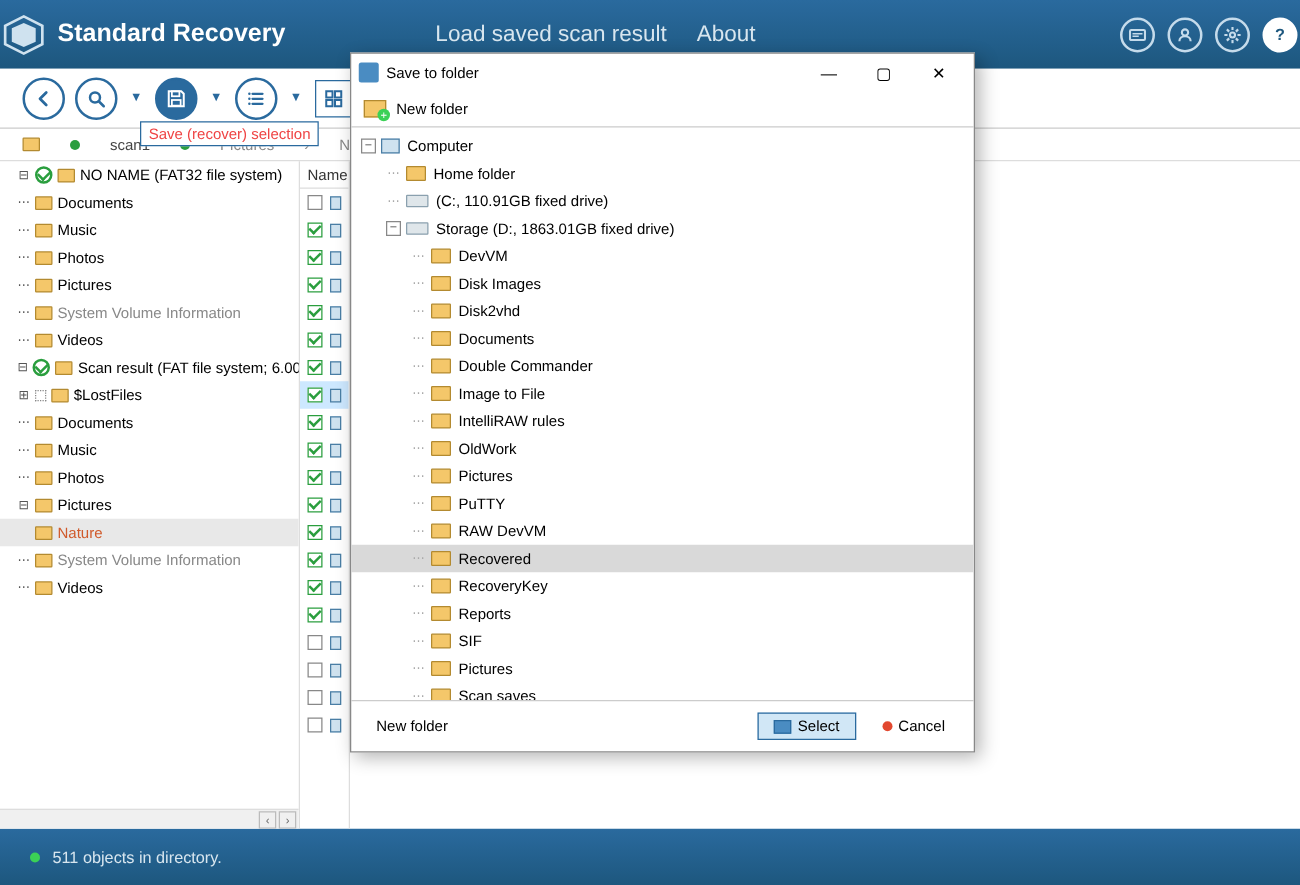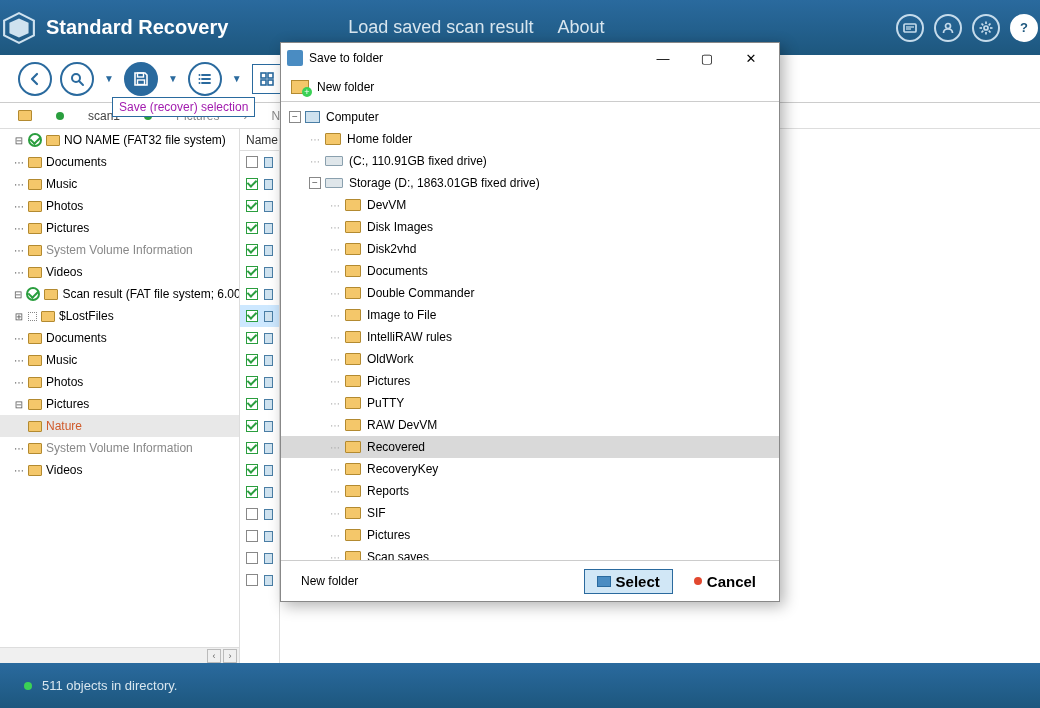--- a/index.html
+++ b/index.html
@@ -13,21 +13,21 @@
 .topbar .right-icons { margin-left: auto; display: flex; gap: 10px; }
 .ticon { width: 28px; height: 28px; border: 2px solid #c5dbeb; border-radius: 50%; display: flex; align-items: center; justify-content: center; color:#c5dbeb; font-size:13px; font-weight:bold; cursor:pointer;}
 .ticon.h { background:#fff; color:#1d577e; border-color:#fff;}
 
 .toolbar { height: 48px; background:#fff; border-bottom:1px solid #ccc; display:flex; align-items:center; padding:0 18px; gap:8px; position:relative;}
 .tbtn { width:34px; height:34px; border:2px solid #2a6a9e; border-radius:50%; display:flex; align-items:center; justify-content:center; color:#2a6a9e; cursor:pointer; background:#fff; }
 .tbtn.filled { background:#2a6a9e; color:#fff;}
 .dd-arrow { color:#2a6a9e; font-size:10px; cursor:pointer; padding:6px 2px;}
 .tbtn svg, .vbtn svg { width:16px; height:16px; display:block; }
 .vbtn { width:30px; height:30px; border:1px solid #2a6a9e; display:flex; align-items:center; justify-content:center; color:#2a6a9e; cursor:pointer; }
-.tooltip { position:absolute; left:112px; top:42px; background:#fff; border:1px solid #2a6a9e; color:#a21caf; font-size:12px; padding:2px 6px; z-index:8; white-space:nowrap;}
+.tooltip { position:absolute; left:112px; top:42px; background:#fff; border:1px solid #2a6a9e; color:#ef4444; font-size:12px; padding:2px 6px; z-index:8; white-space:nowrap;}
 
 .breadcrumb { height:26px; background:#fff; border-bottom:1px solid #ddd; display:flex; align-items:center; padding:0 18px; font-size:12px; gap:24px; color:#444;}
 .breadcrumb .dot{ width:8px; height:8px; border-radius:50%; display:inline-block;}
 .breadcrumb .g{ background:#2a9e3e;}
 
 .content { display:flex; height: calc(100% - 55px - 48px - 26px - 45px); }
 .left-pane { width:240px; border-right:1px solid #ddd; overflow:hidden; position:relative; font-size:12px;}
 .left-pane .row { display:flex; align-items:center; height:22px; padding:0 4px 0 14px; gap:4px; cursor:pointer; white-space:nowrap;}
 .left-pane .row .exp { width:10px; text-align:center; color:#555; font-size:10px;}
 .left-pane .row .fold { width:14px; height:11px; background:#f4c76a; border:1px solid #b38a30; border-radius:1px; flex-shrink:0;}
@@ -72,21 +72,21 @@
 .dialog .trow{ display:flex; align-items:center; height:22px; white-space:nowrap; cursor:pointer;}
 .dialog .trow .texp{ width:12px; height:12px; border:1px solid #888; font-size:10px; line-height:10px; text-align:center; color:#555; margin-right:4px; flex-shrink:0;}
 .dialog .trow .tdash{ width:12px; color:#aaa; text-align:center; margin-right:4px; font-size:10px; flex-shrink:0;}
 .dialog .trow .ficon{ width:16px; height:12px; background:#f4c76a; border:1px solid #b38a30; border-radius:1px; margin-right:6px; flex-shrink:0;}
 .dialog .trow .dicon{ width:18px; height:10px; background:#dfe6ea; border:1px solid #8aa0ae; border-radius:1px; margin-right:6px; flex-shrink:0;}
 .dialog .trow .comp{ width:15px; height:12px; border:1px solid #4a7ea5; background:#cfe2ef; margin-right:6px; flex-shrink:0;}
 .dialog .trow.sel{ background:#d9d9d9;}
 .dialog .pathrow{ height:24px; border-bottom:1px solid #ccc; padding:0 6px; display:flex; align-items:center;}
 .dialog .footer{ height:40px; display:flex; align-items:center; padding:0 10px; gap:10px;}
 .dialog .footer .right{ margin-left:auto; display:flex; gap:8px;}
-.dialog .btn{ display:flex; align-items:center; gap:5px; padding:3px 12px; border:1px solid transparent; cursor:pointer; font-size:15px;font-weight:bold;}
+.dialog .btn{ display:flex; align-items:center; gap:5px; padding:3px 12px; border:1px solid transparent; cursor:pointer; font-size:12px;}
 .dialog .btn.primary{ background:#d1e7f6; border:1px solid #2a6a9e;}
 .dialog .btn .bull{ width:8px;height:8px; border-radius:50%; background:#e2482f;}
 .dialog .btn .sel-ico { width:14px;height:11px; background:#4a8cc2; border:1px solid #2a6a9e;}
 
 
 .d0{padding-left:6px}.d1{padding-left:24px}.d2{padding-left:42px}
 .ld0{padding-left:14px}.ld1{padding-left:30px}
 </style>
 </head>
 <body>

